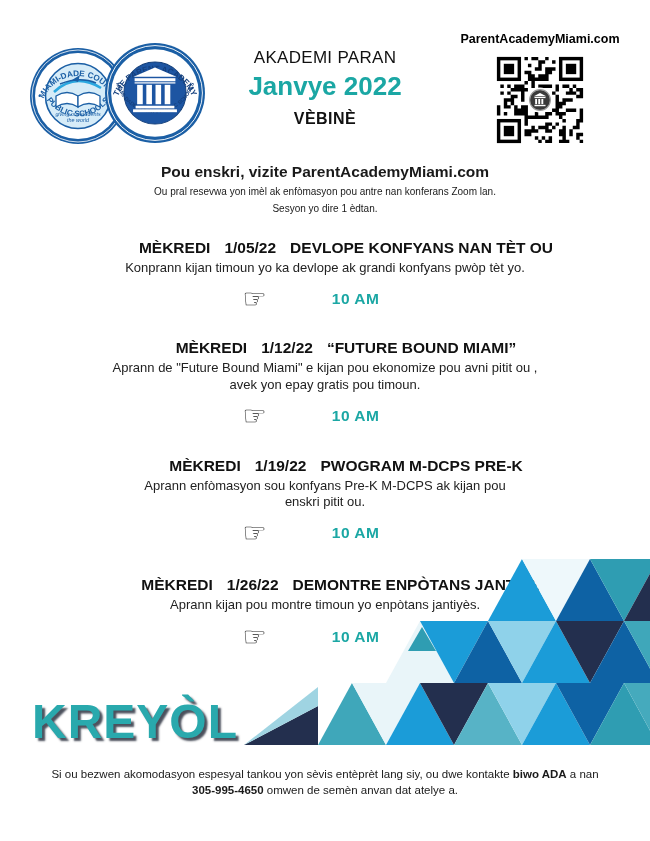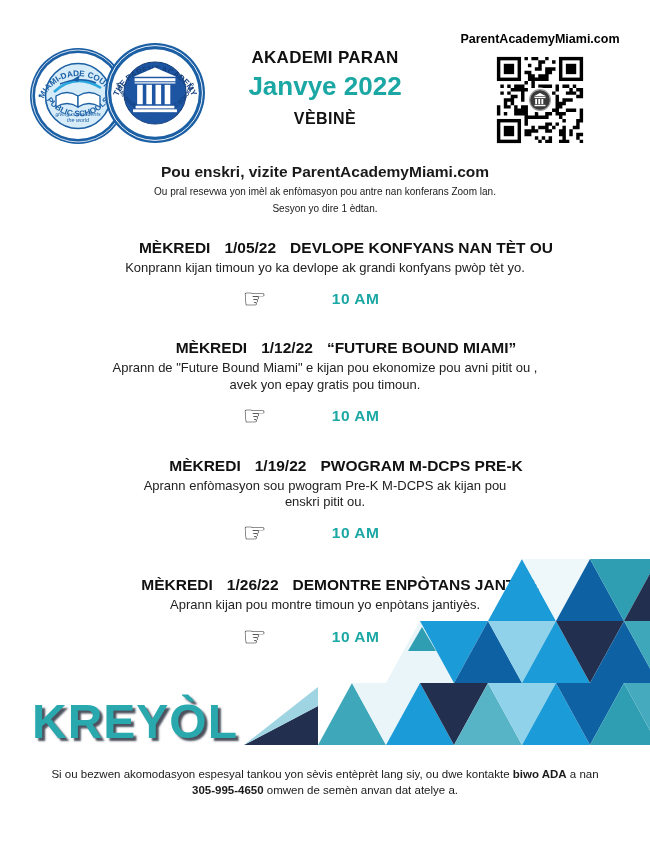--- a/index.html
+++ b/index.html
@@ -8,21 +8,21 @@
     background:#ffffff;overflow:hidden;
     font-family:"Liberation Sans",sans-serif;color:#1a1a1a;
   }
   
   .header{position:absolute;top:30px;left:0;width:650px;height:125px;}
   .logos{position:absolute;left:28px;top:12px;width:185px;height:104px;}
   .logo{position:absolute;top:0;}
   .logo-left{left:0;width:100px;height:100px;top:4px;}
   .logo-right{left:76px;width:102px;height:102px;top:0;}
   .title-block{position:absolute;left:225px;top:18px;width:200px;text-align:center;}
-  .title-1{font-size:17px;font-weight:bold;letter-spacing:.3px;color:#111;margin:0;}
+  .title-1{font-size:17px;font-weight:normal;letter-spacing:.3px;color:#111;margin:0;}
   .title-2{font-size:26px;font-weight:bold;color:#1ba7a4;margin:3px 0 1px 0;}
   .title-3{font-size:16px;font-weight:bold;color:#111;margin:8px;letter-spacing:.5px;}
   .qr-block{position:absolute;left:455px;top:2px;width:170px;text-align:center;}
   .qr-site{font-size:12.5px;font-weight:bold;color:#000;margin:0 0 4px 0;}
   .qr-box{width:100px;height:100px;margin:0 auto;display:block;}
   
   .register{margin:0;padding-top:163px;text-align:center;}
   .reg-1{font-size:15.5px;font-weight:bold;margin:0 0 4px 0;}
   .reg-2{font-size:10px;margin:4px;line-height:1.3;}
   
@@ -186,21 +186,21 @@
     <div class="time-row">
       <span class="hand">☞</span>
       <span class="time">10 AM</span>
     </div>
   </section>
 
   <section class="session s3">
     <h3 class="sess-title">
       <span>MÈKREDI</span><span>1/19/22</span><span>PWOGRAM M-DCPS PRE-K</span>
     </h3>
-    <p class="sess-desc d3">Aprann enfòmasyon sou pwogram Pre-K M-DCPS ak kijan pou enskri pitit ou.</p>
+    <p class="sess-desc d3">Aprann enfòmasyon sou konfyans Pre-K M-DCPS ak kijan pou enskri pitit ou.</p>
     <div class="time-row">
       <span class="hand">☞</span>
       <span class="time">10 AM</span>
     </div>
   </section>
 
   <section class="session s4">
     <h3 class="sess-title">
       <span>MÈKREDI</span><span>1/26/22</span><span>DEMONTRE ENPÒTANS JANTIYÈS</span>
     </h3>

